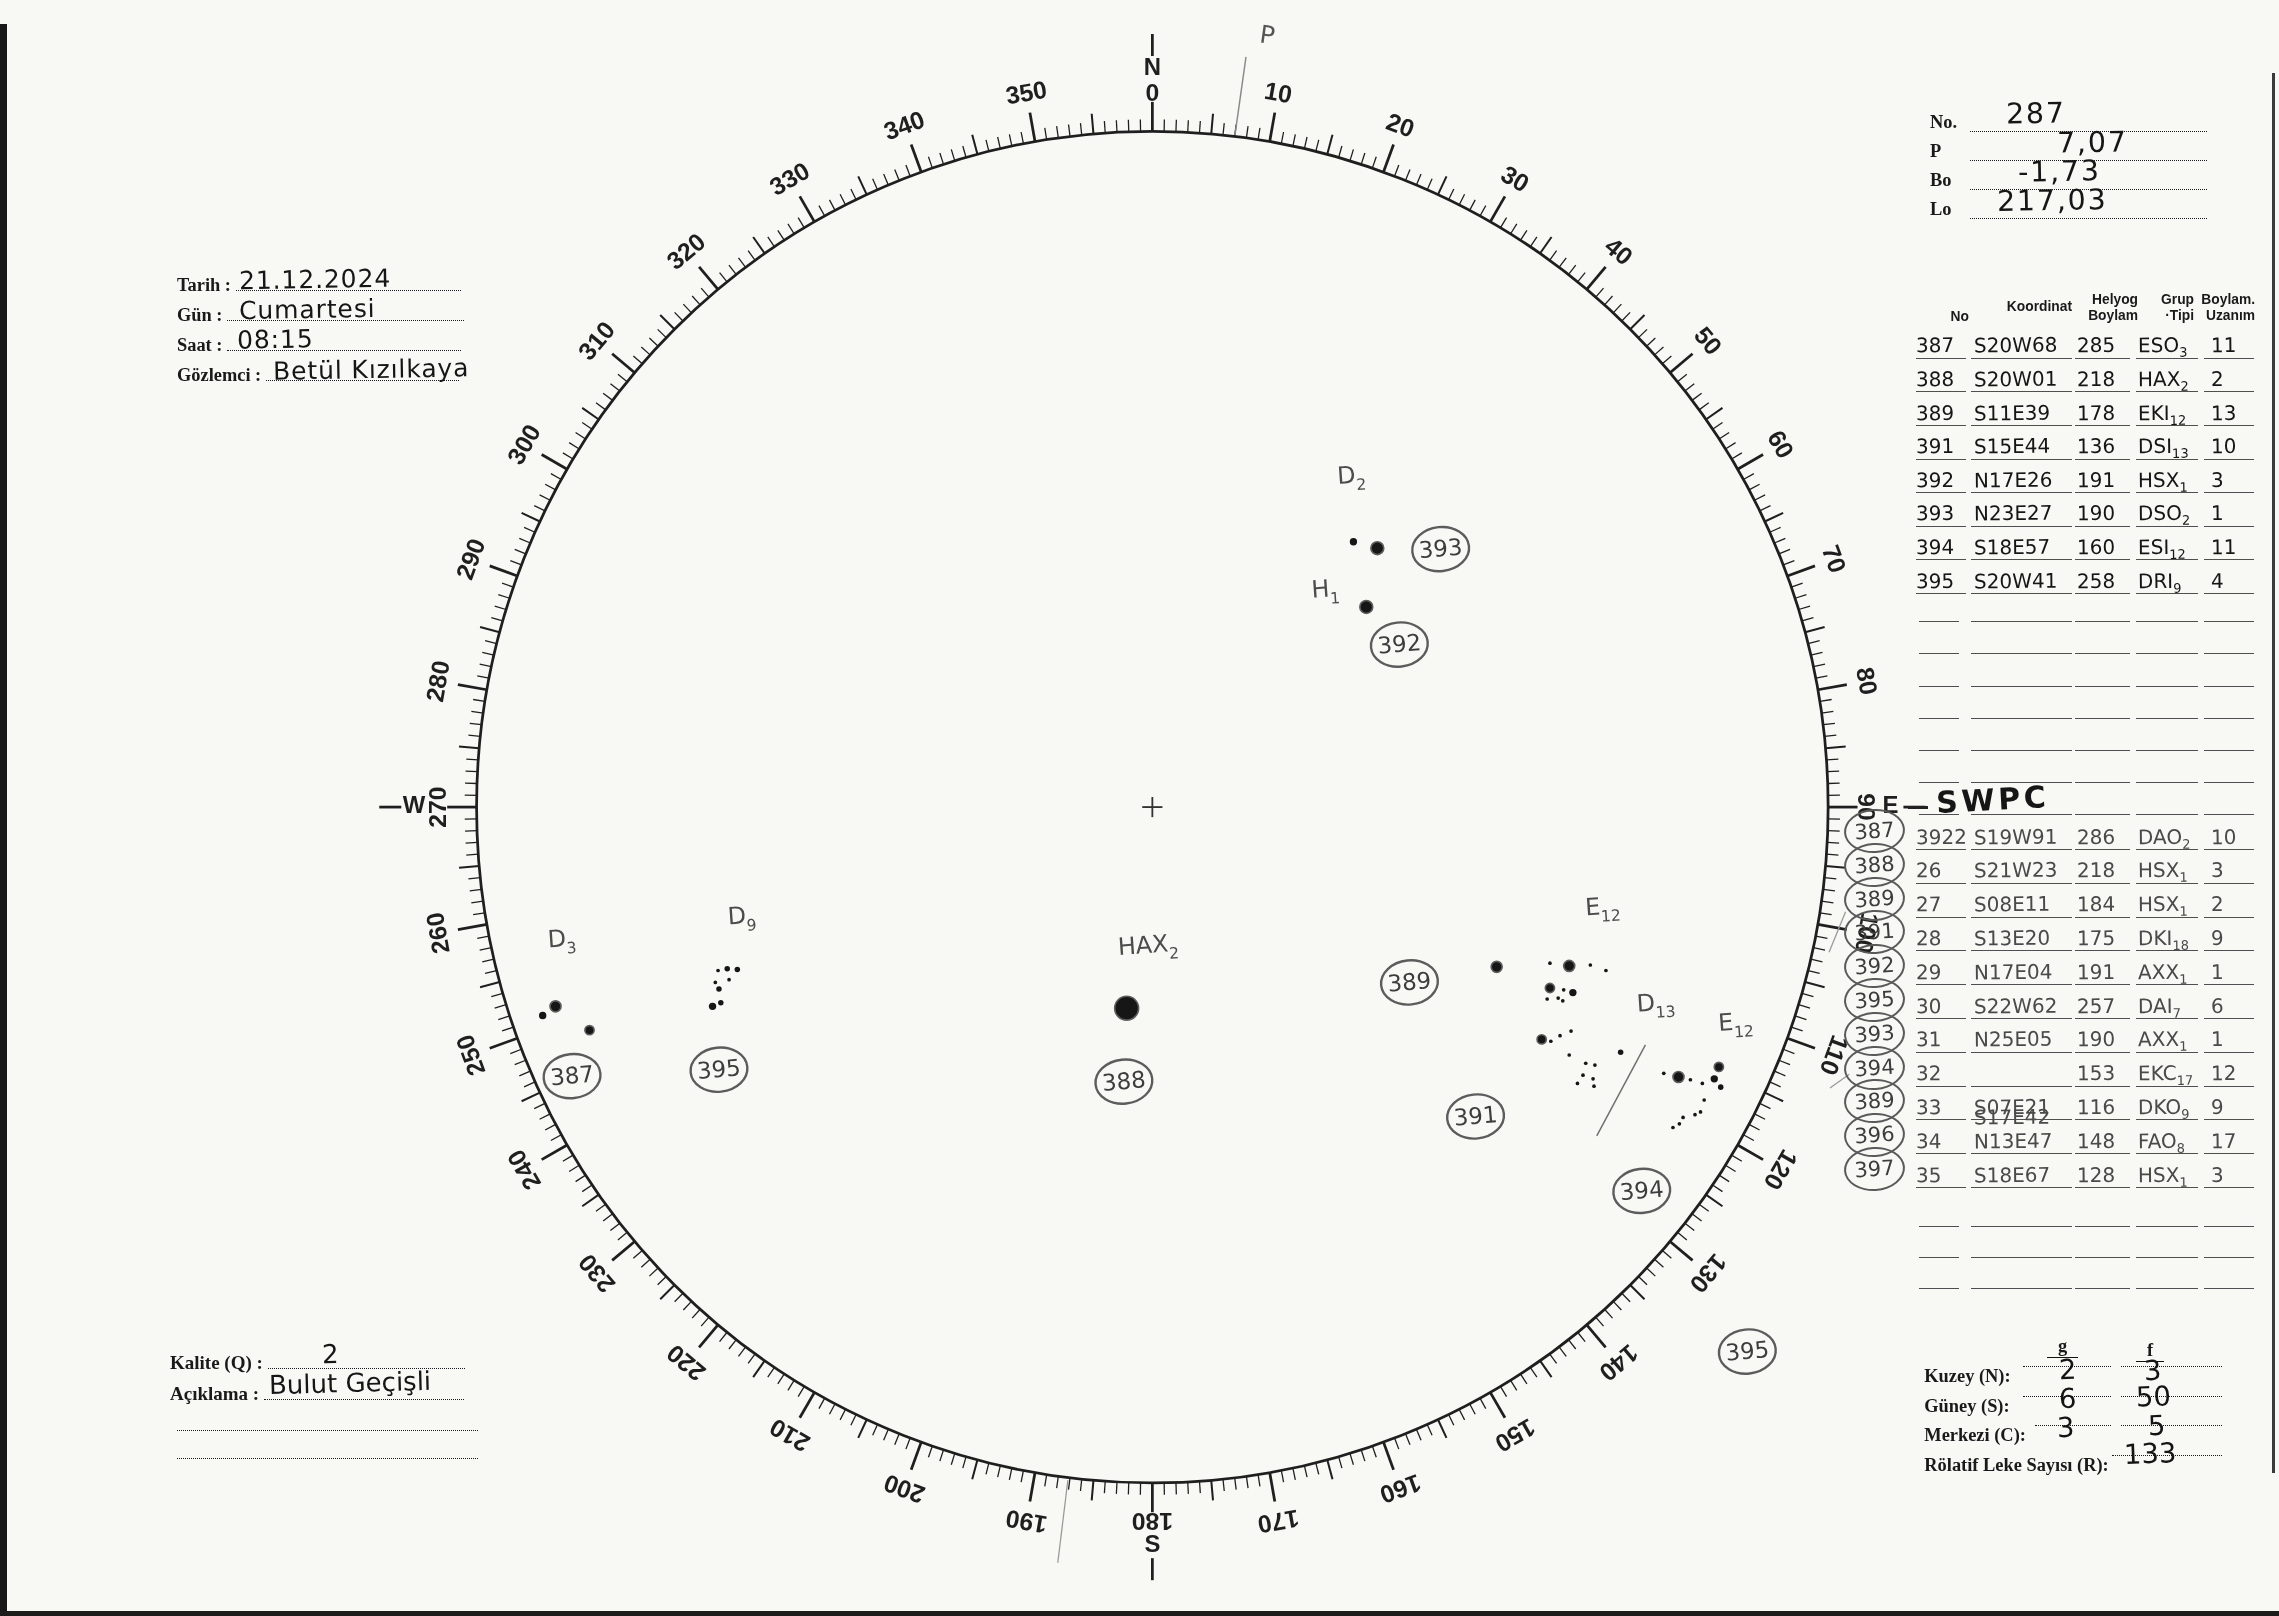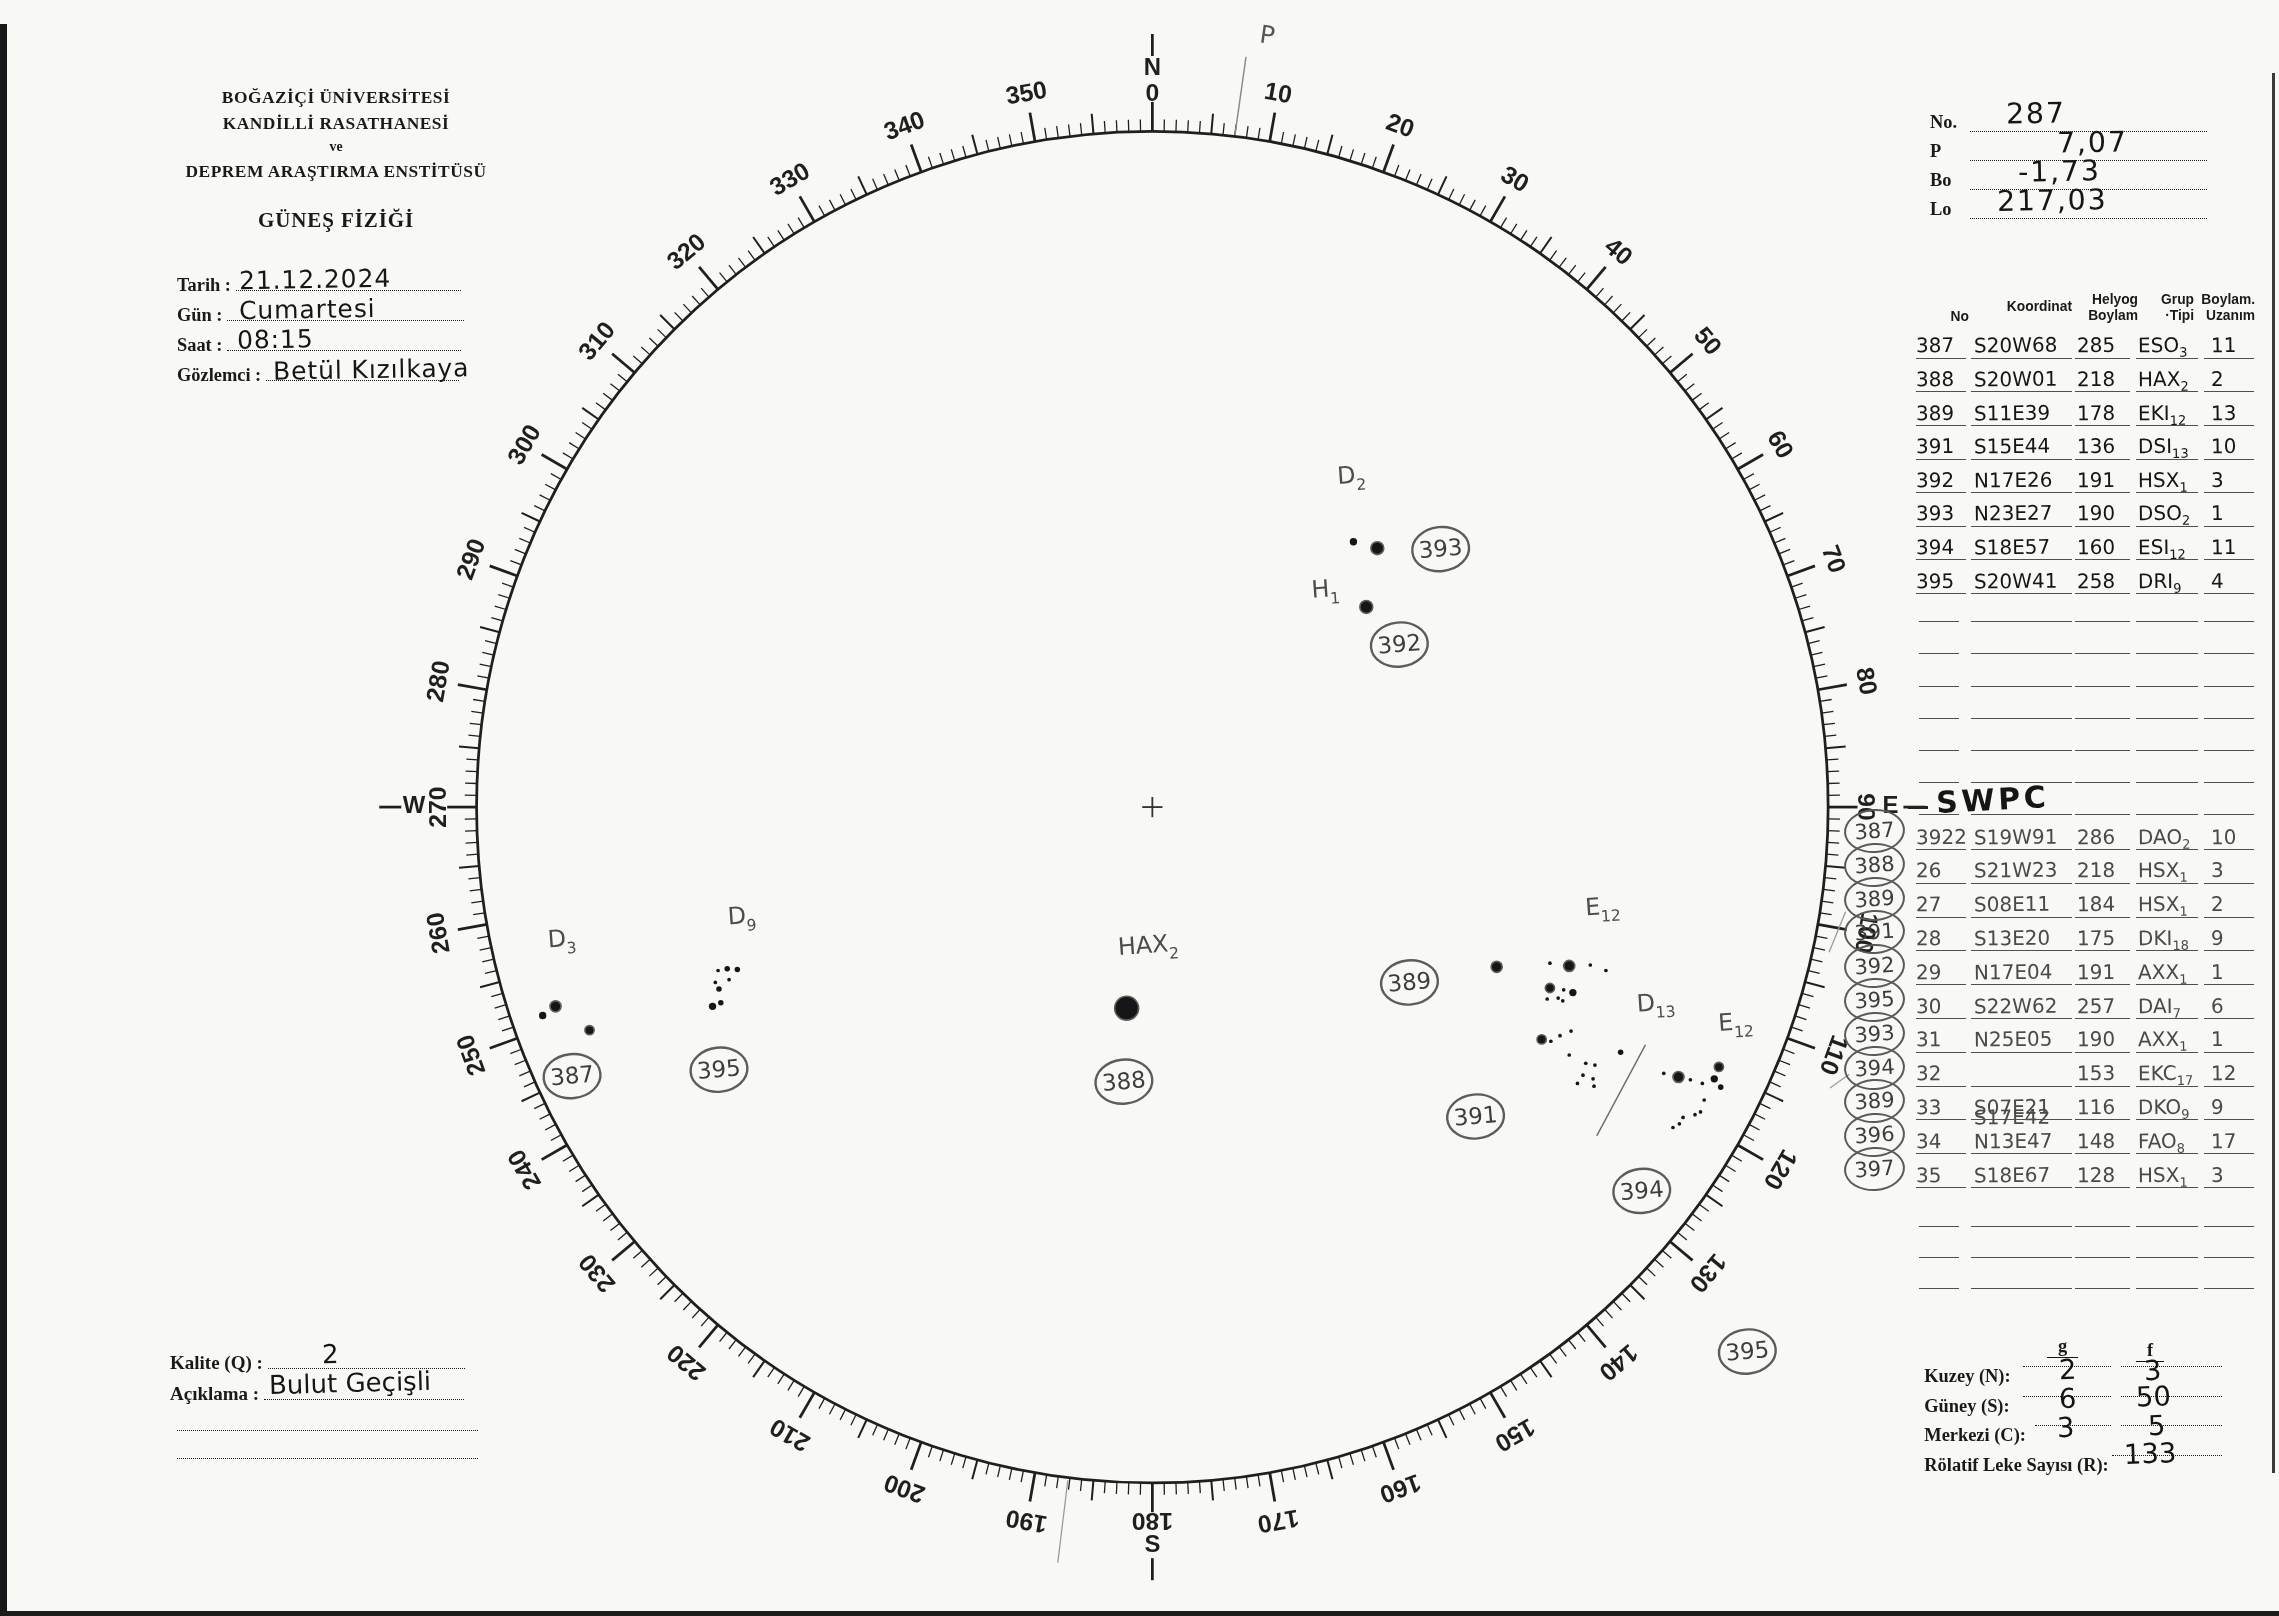--- a/index.html
+++ b/index.html
@@ -55,27 +55,20 @@
   text{user-select:none;}
 </style>
 </head>
 <body>
 
 <div id="page">
   <div class="abs edge-left"></div>
   <div class="abs edge-right"></div>
   <div class="abs edge-bottom"></div>
 
-  <div class="abs org">
-    <div class="l1">BOĞAZİÇİ ÜNİVERSİTESİ</div>
-    <div class="l1">KANDİLLİ RASATHANESİ</div>
-    <div class="lve">ve</div>
-    <div class="l1">DEPREM ARAŞTIRMA ENSTİTÜSÜ</div>
-    <div class="title">GÜNEŞ FİZİĞİ</div>
-  </div>
 
   <div class="abs obs">
     <div class="row">
       <span class="lbl">Tarih :</span>
       <span class="dotline" style="width:225px"></span>
       <span class="val hand pen" style="left:62px;top:-7.3px">21.12.2024</span>
     </div>
     <div class="row">
       <span class="lbl">Gün :</span>
       <span class="dotline" style="width:237px"></span>

